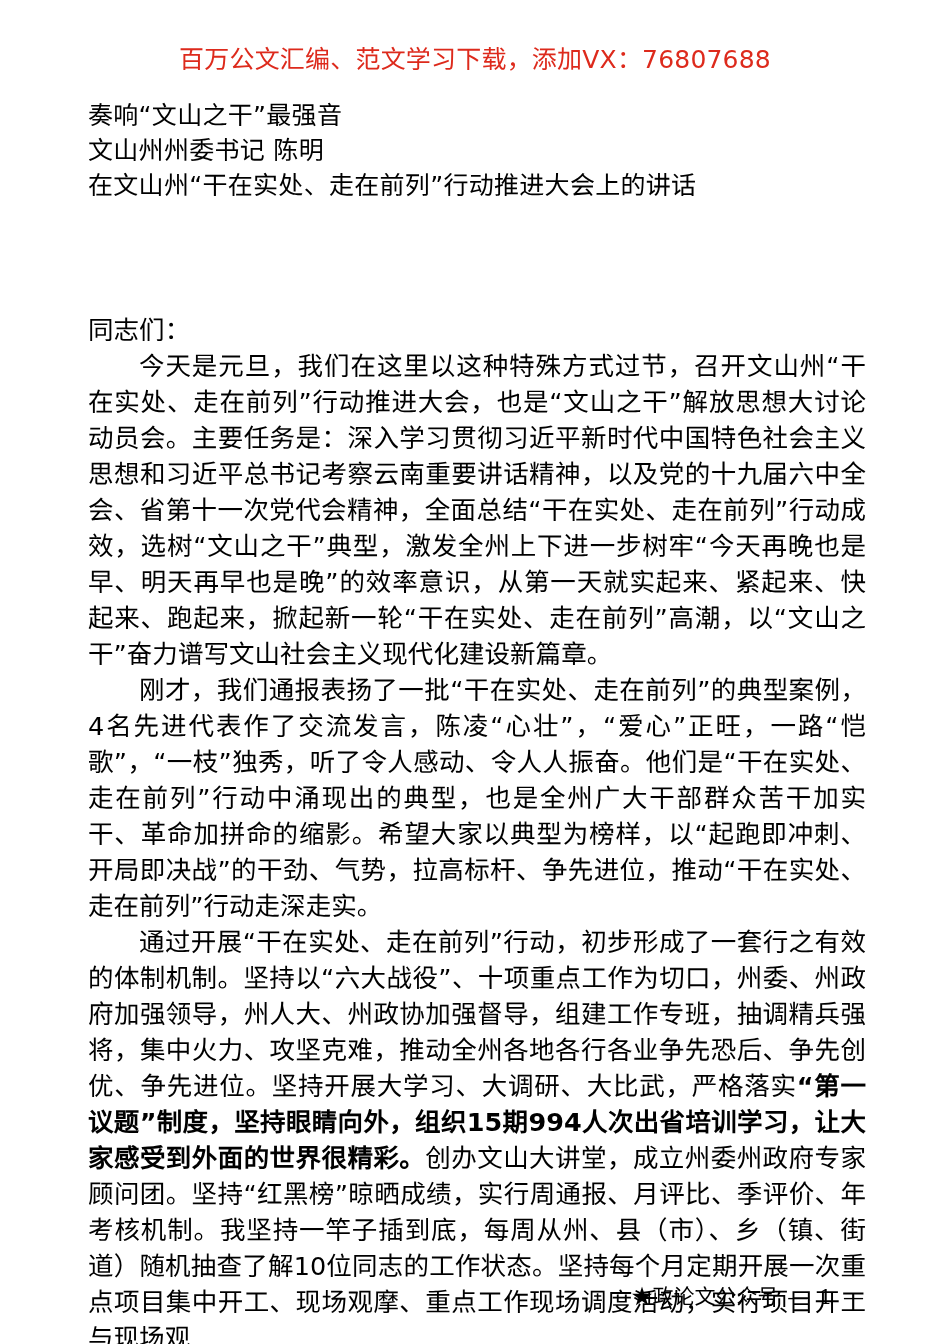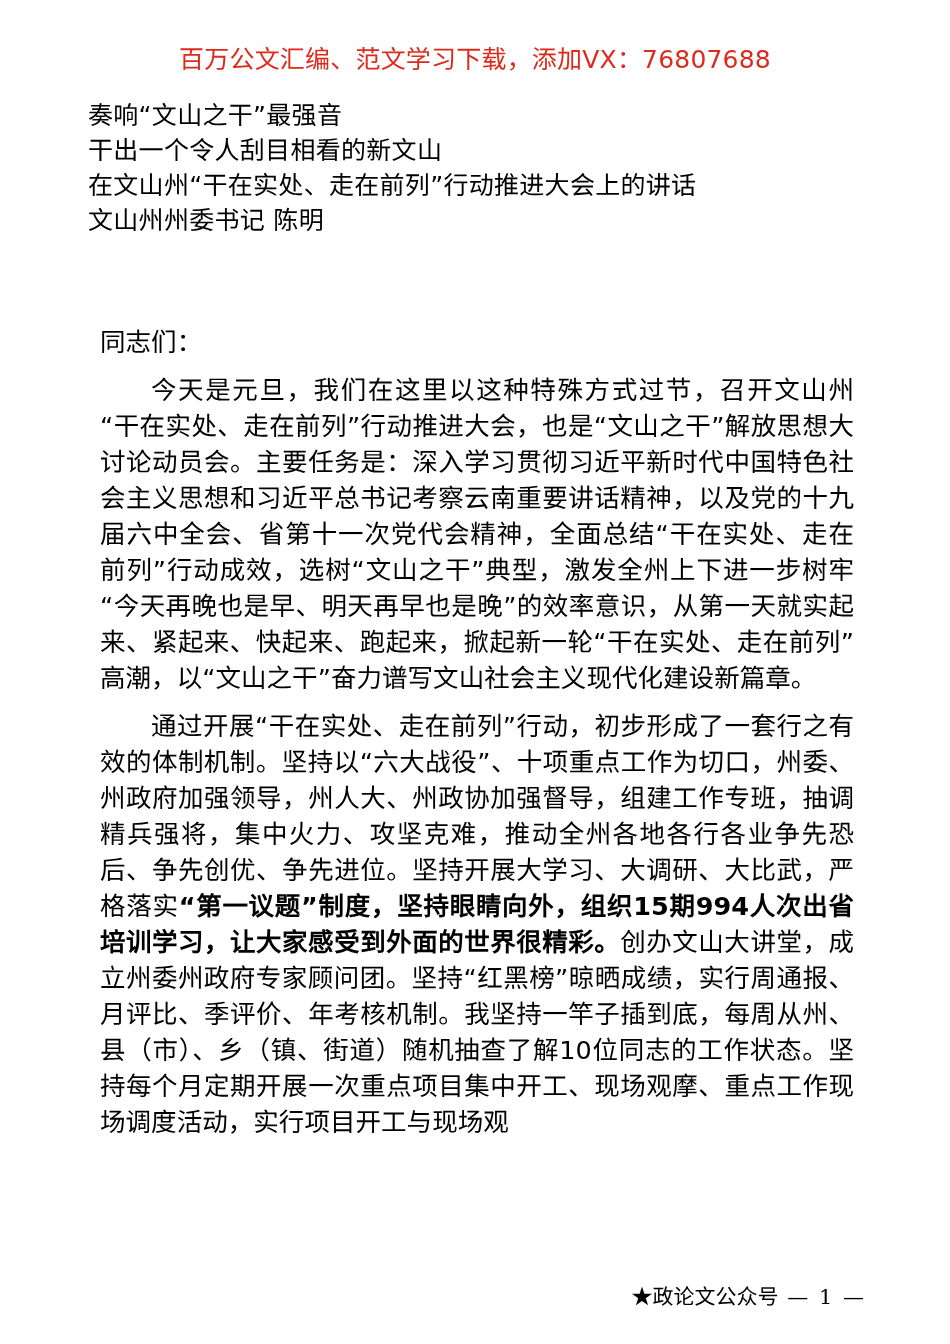--- a/index.html
+++ b/index.html
@@ -61,21 +61,21 @@
     top: 312px;
     left: 88px;
     width: 778px;
   }
   .para {
     font-size: 25.5px;
     line-height: 36px;
     text-align: justify;
     text-justify: inter-ideograph;
     text-align-last: left;
-    margin: 12px;
+    margin: 0;
     letter-spacing: 0.05px;
   }
   .para.indent {
     text-indent: 2em;
   }
   .para b {
     font-weight: 700;
   }
 
   
@@ -99,31 +99,31 @@
 </style>
 </head>
 <body>
 
 <div class="page">
 
   <div class="promo-banner" style="color: rgb(221, 42, 28);">百万公文汇编、范文学习下载，添加VX：76807688</div>
 
   <div class="title-block">
     <div class="title-line">奏响“文山之干”最强音</div>
-    <div class="title-line">干出一个令人刮目相看的新文山</div>
+    <div class="title-line">文山州州委书记 陈明</div>
     <div class="title-line">在文山州“干在实处、走在前列”行动推进大会上的讲话</div>
-    <div class="title-line">文山州州委书记 陈明</div>
   </div>
 
   <div class="doc-body">
 
     <p class="para">同志们：</p>
 
     <p class="para indent">今天是元旦，我们在这里以这种特殊方式过节，召开文山州“干在实处、走在前列”行动推进大会，也是“文山之干”解放思想大讨论动员会。主要任务是：深入学习贯彻习近平新时代中国特色社会主义思想和习近平总书记考察云南重要讲话精神，以及党的十九届六中全会、省第十一次党代会精神，全面总结“干在实处、走在前列”行动成效，选树“文山之干”典型，激发全州上下进一步树牢“今天再晚也是早、明天再早也是晚”的效率意识，从第一天就实起来、紧起来、快起来、跑起来，掀起新一轮“干在实处、走在前列”高潮，以“文山之干”奋力谱写文山社会主义现代化建设新篇章。</p>
 
+    <p class="para indent">刚才，我们通报表扬了一批“干在实处、走在前列”的典型案例，4名先进代表作了交流发言，陈凌“心壮”，“爱心”正旺，一路“恺歌”，“一枝”独秀，听了令人感动、令人人振奋。他们是“干在实处、走在前列”行动中涌现出的典型，也是全州广大干部群众苦干加实干、革命加拼命的缩影。希望大家以典型为榜样，以“起跑即冲刺、开局即决战”的干劲、气势，拉高标杆、争先进位，推动“干在实处、走在前列”行动走深走实。</p>
 
     <p class="para indent"><span>通过开展“干在实处、走在前列”行动，初步形成了一套行之有效的体制机制。坚持以“六大战役”、十项重点工作为切口，州委、州政府加强领导，州人大、州政协加强督导，组建工作专班，抽调精兵强将，集中火力、攻坚克难，推动全州各地各行各业争先恐后、争先创优、争先进位。坚持开展大学习、大调研、大比武，严格落实</span><b>“第一议题”制度，坚持眼睛向外，组织15期994人次出省培训学习，让大家感受到外面的世界很精彩。</b><span>创办文山大讲堂，成立州委州政府专家顾问团。坚持“红黑榜”晾晒成绩，实行周通报、月评比、季评价、年考核机制。我坚持一竿子插到底，每周从州、县（市）、乡（镇、街道）随机抽查了解10位同志的工作状态。坚持每个月定期开展一次重点项目集中开工、现场观摩、重点工作现场调度活动，实行项目开工与现场观</span></p>
 
   </div>
 
   <div class="footer">
     <span class="mark">★政论文公众号</span>
     <span class="pageno">—</span>
     <span class="pageno">1</span>
     <span class="pageno">—</span>

